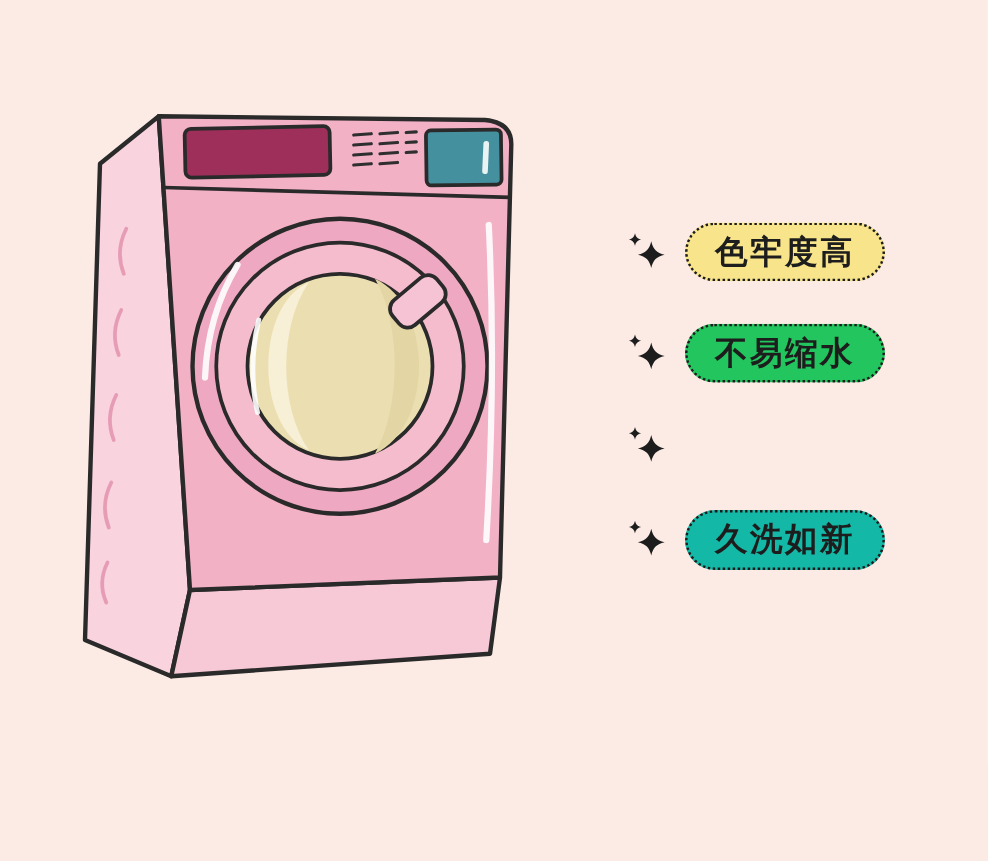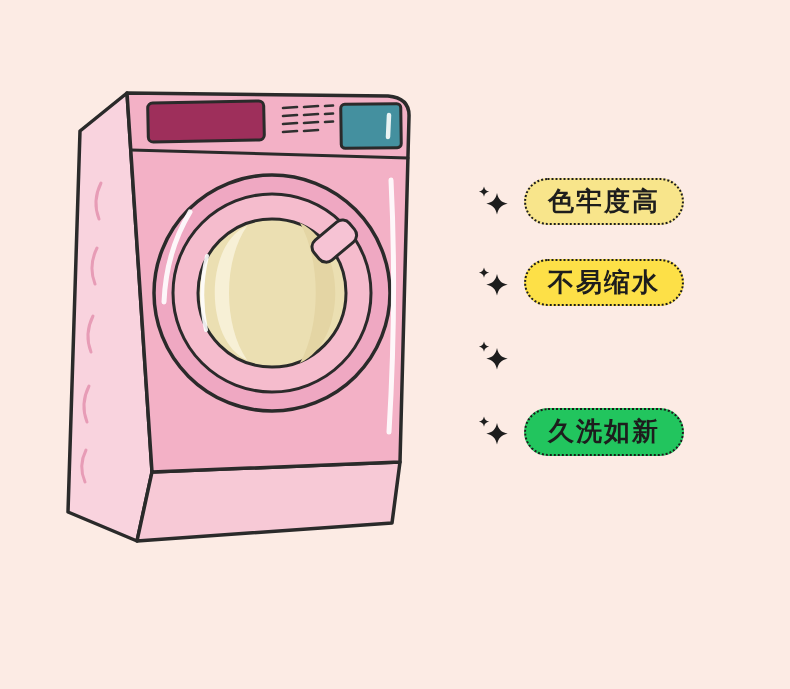--- a/index.html
+++ b/index.html
@@ -4,21 +4,21 @@
 <title>Washing Machine Feature Graphic</title>
 <style>
   * { margin:0; padding:0; box-sizing:border-box; }
   html,body { width:790px; height:689px; }
   .canvas {
     position:relative; width:790px; height:689px; overflow:hidden;
     font-family:"Liberation Sans", sans-serif;
   }
   .machine { position:absolute; left:0; top:0; width:790px; height:689px; display:block; }
   .features {
-    position:absolute; left:476px; top:178px;
+    position:absolute; left:500px; top:178px;
     display:flex; flex-direction:column; gap:34px;
   }
   .feature-row { display:flex; align-items:center; gap:14px; }
   .sparkle { width:34px; height:34px; flex:0 0 auto; }
   .badge {
     font-size:26px; font-weight:600; color:#1d1d1d;
     padding:6px 22px; border:2px dotted #1c1c1c; border-radius:26px;
     letter-spacing:2px; white-space:nowrap; line-height:1.2;
   }
 </style>
@@ -92,32 +92,32 @@
         <path d="M8,1.5 C8.7,4.6 10,5.9 13.1,6.6 C10,7.3 8.7,8.6 8,11.7 C7.3,8.6 6,7.3 2.9,6.6 C6,5.9 7.3,4.6 8,1.5 Z" style="fill: rgb(29, 29, 29);"></path>
       </svg>
       <div class="badge" style="background-color: rgb(248, 229, 139);">色牢度高</div>
     </div>
 
     <div class="feature-row">
       <svg class="sparkle" viewBox="0 0 34 34">
         <path d="M21,8 C22.4,14.4 25.3,17.3 31.7,18.7 C25.3,20.1 22.4,23 21,29.4 C19.6,23 16.7,20.1 10.3,18.7 C16.7,17.3 19.6,14.4 21,8 Z" style="fill: rgb(29, 29, 29);"></path>
         <path d="M8,1.5 C8.7,4.6 10,5.9 13.1,6.6 C10,7.3 8.7,8.6 8,11.7 C7.3,8.6 6,7.3 2.9,6.6 C6,5.9 7.3,4.6 8,1.5 Z" style="fill: rgb(29, 29, 29);"></path>
       </svg>
-      <div class="badge" style="background-color: #fde047;">不易缩水</div>
+      <div class="badge" style="background-color: #22c55e;">不易缩水</div>
     </div>
 
     <div class="feature-row">
       <svg class="sparkle" viewBox="0 0 34 34">
         <path d="M21,8 C22.4,14.4 25.3,17.3 31.7,18.7 C25.3,20.1 22.4,23 21,29.4 C19.6,23 16.7,20.1 10.3,18.7 C16.7,17.3 19.6,14.4 21,8 Z" style="fill: rgb(29, 29, 29);"></path>
         <path d="M8,1.5 C8.7,4.6 10,5.9 13.1,6.6 C10,7.3 8.7,8.6 8,11.7 C7.3,8.6 6,7.3 2.9,6.6 C6,5.9 7.3,4.6 8,1.5 Z" style="fill: rgb(29, 29, 29);"></path>
       </svg>
     </div>
 
     <div class="feature-row">
       <svg class="sparkle" viewBox="0 0 34 34">
         <path d="M21,8 C22.4,14.4 25.3,17.3 31.7,18.7 C25.3,20.1 22.4,23 21,29.4 C19.6,23 16.7,20.1 10.3,18.7 C16.7,17.3 19.6,14.4 21,8 Z" style="fill: rgb(29, 29, 29);"></path>
         <path d="M8,1.5 C8.7,4.6 10,5.9 13.1,6.6 C10,7.3 8.7,8.6 8,11.7 C7.3,8.6 6,7.3 2.9,6.6 C6,5.9 7.3,4.6 8,1.5 Z" style="fill: rgb(29, 29, 29);"></path>
       </svg>
-      <div class="badge" style="background-color: #22c55e;">久洗如新</div>
+      <div class="badge" style="background-color: #14b8a6;">久洗如新</div>
     </div>
 
   </div>
 </div>
 
 </body></html>

